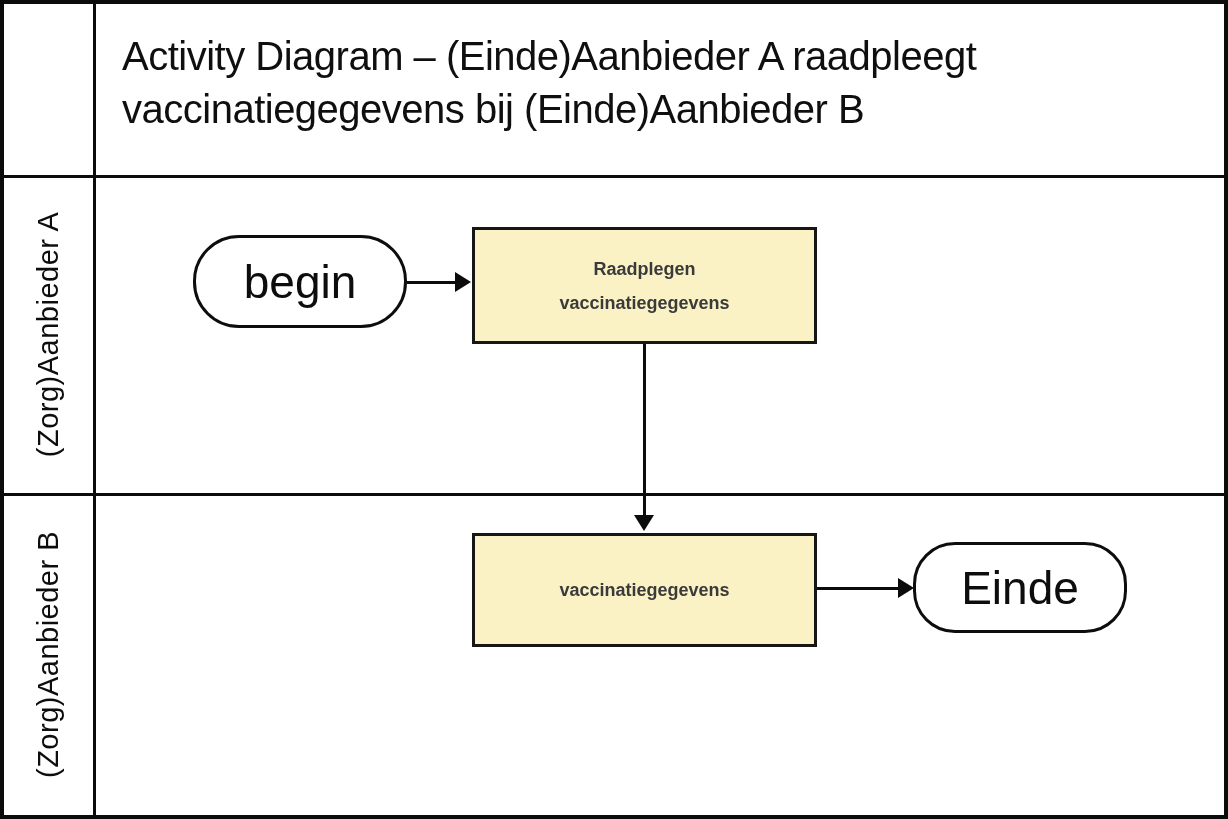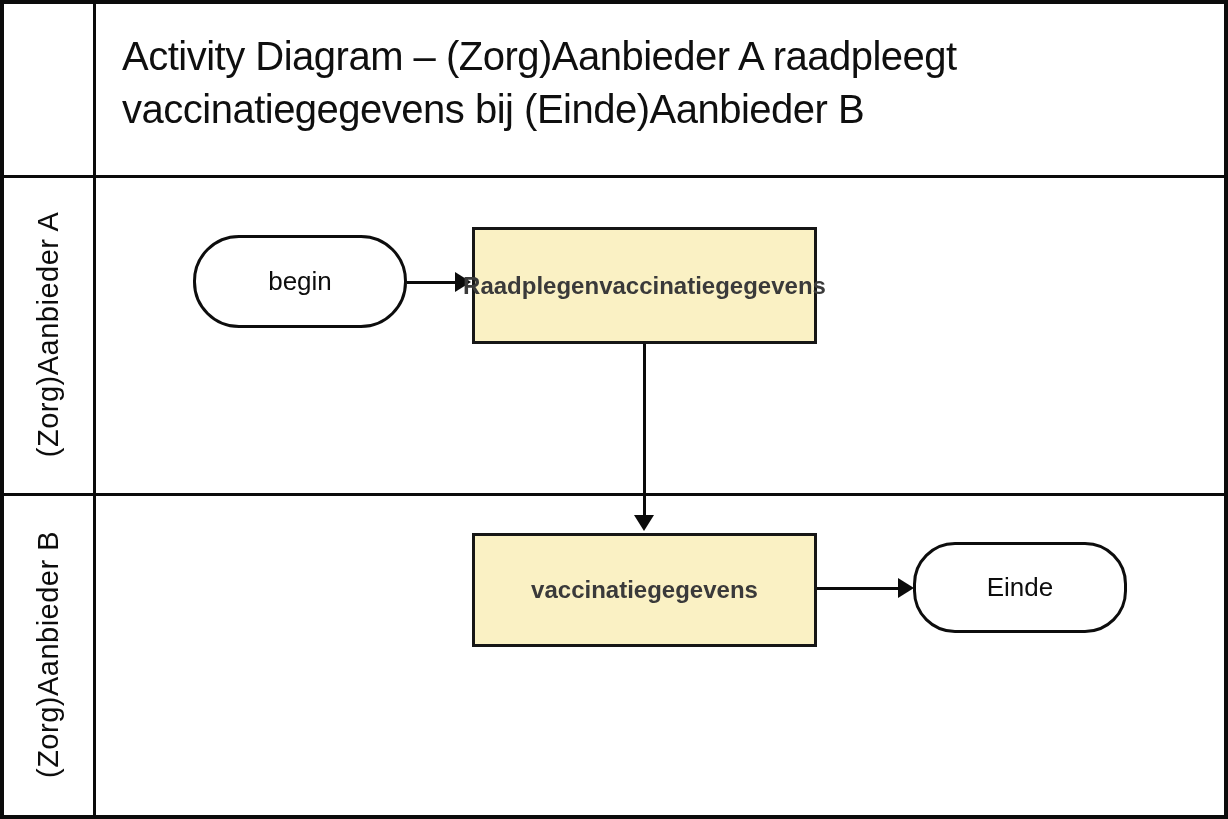--- a/index.html
+++ b/index.html
@@ -61,36 +61,36 @@
 
   
   .oval {
     position: absolute;
     box-sizing: border-box;
     background: #ffffff;
     border: 3px solid #0d0d0d;
     display: flex;
     align-items: center;
     justify-content: center;
-    font-size: 26px;
+    font-size: 46px;
     color: #0d0d0d;
   }
   .oval.begin { left: 189px; top: 231px; width: 214px; height: 93px; border-radius: 46px; }
   .oval.end   { left: 909px; top: 538px; width: 214px; height: 91px; border-radius: 42px; }
 
   .activity {
     position: absolute;
     box-sizing: border-box;
     background: #faf1c4;
     border: 3px solid #161616;
     display: flex;
-    flex-direction: row;
+    flex-direction: column;
     align-items: center;
     justify-content: center;
-    font-size: 24px;
+    font-size: 18px;
     font-weight: bold;
     line-height: 34px;
     color: #3a3a3a;
     text-align: center;
   }
   .activity.box-a { left: 468px; top: 223px; width: 345px; height: 117px; }
   .activity.box-b { left: 468px; top: 529px; width: 345px; height: 114px; }
 
   
   .edge-line { position: absolute; background: #0b0b0b; }
@@ -108,21 +108,21 @@
 </head>
 <body>
 
 <div class="diagram">
 
   <div class="vline"></div>
   <div class="hline h1"></div>
   <div class="hline h2"></div>
 
   <div class="title">
-    <div>Activity Diagram – (Zorg)Aanbieder A raadpleegt</div>
+    <div>Activity Diagram – (Einde)Aanbieder A raadpleegt</div>
     <div>vaccinatiegegevens bij (Einde)Aanbieder B</div>
   </div>
 
   <div class="lane-label lane-a">
     <span class="rot">(Zorg)Aanbieder A</span>
   </div>
   <div class="lane-label lane-b">
     <span class="rot">(Zorg)Aanbieder B</span>
   </div>
 

